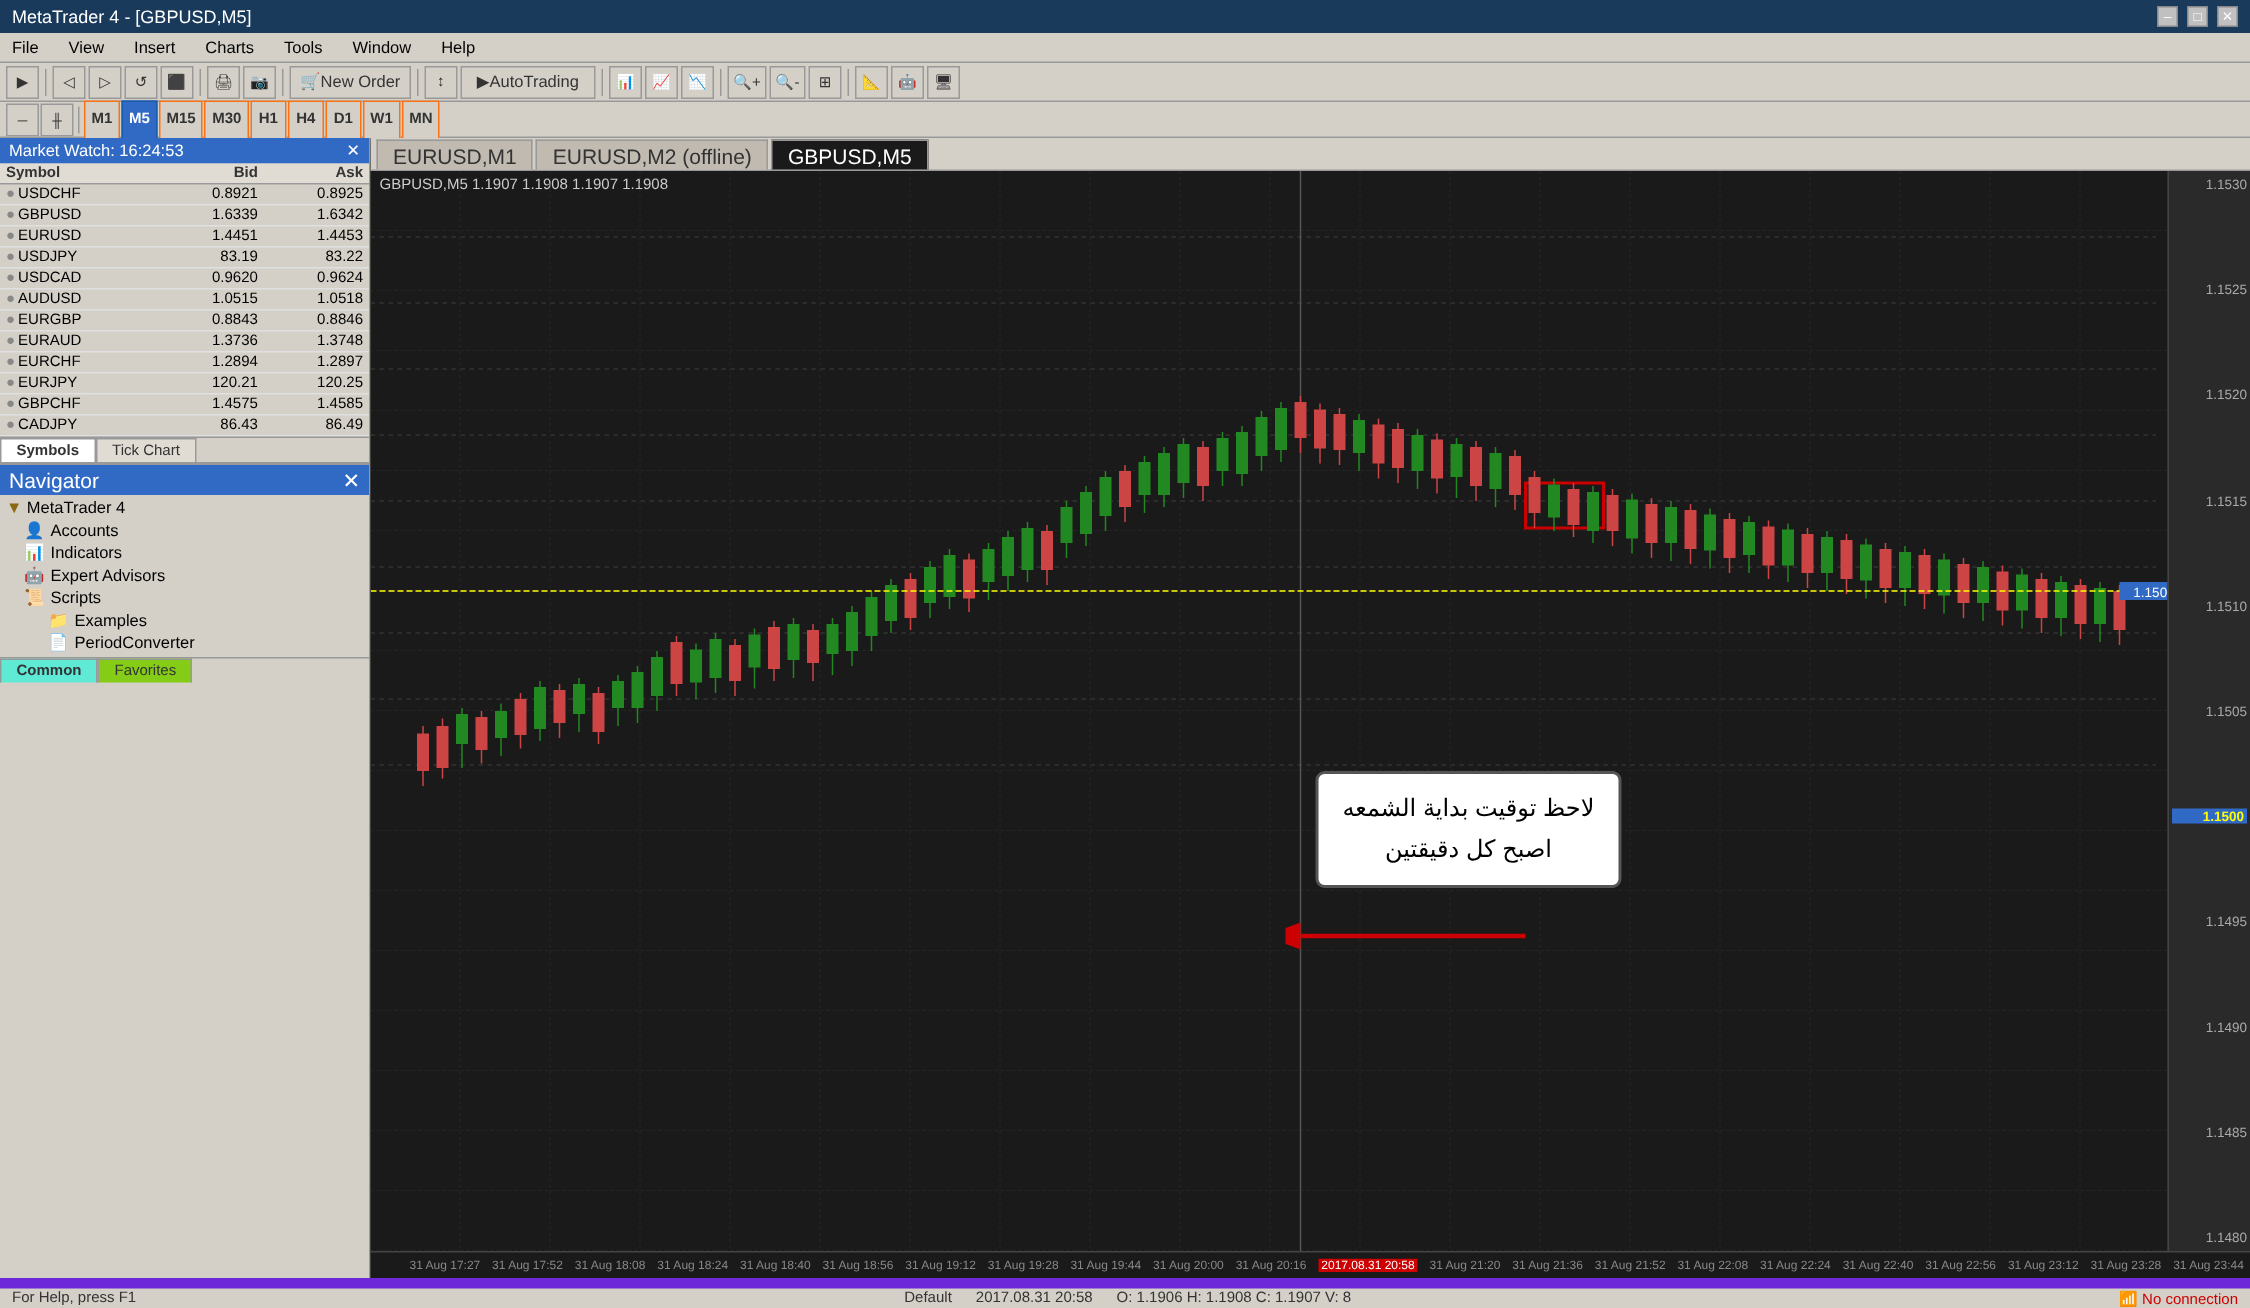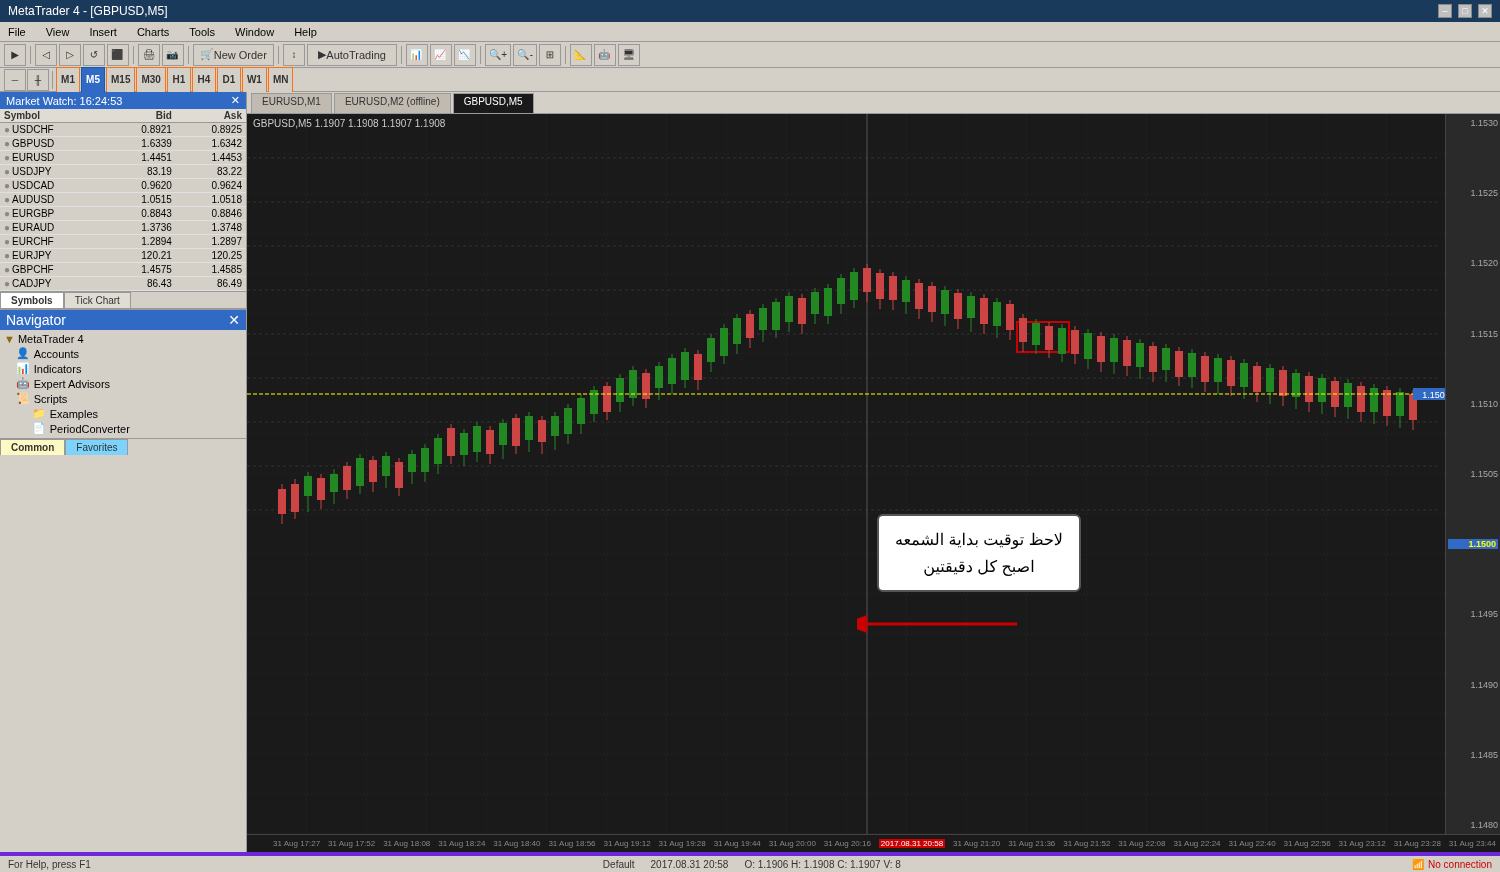--- a/index.html
+++ b/index.html
@@ -184,24 +184,24 @@
       display: flex;
       background: #d4d0c8;
       border-top: 1px solid #999;
     }
     .nav-tab {
       padding: 2px 10px;
       font-size: 10px;
       cursor: pointer;
       border: 1px solid #999;
       border-bottom: none;
-      background: #7dd3fc;
+      background: #84cc16;
       color: #333;
     }
-    .nav-tab.active { background: #fef9c3; font-weight: bold; }
+    .nav-tab.active { background: #5eead4; font-weight: bold; }
 
     
     #chart-area {
       flex: 1;
       display: flex;
       flex-direction: column;
       background: #1a1a1a;
       overflow: hidden;
     }
 
@@ -210,21 +210,21 @@
       height: 22px;
       background: #d4d0c8;
       display: flex;
       align-items: flex-end;
       padding: 0 4px;
       gap: 2px;
       border-bottom: 1px solid #999;
     }
     .chart-tab {
       padding: 2px 10px;
-      font-size: 10px;
+      font-size: 14px;
       cursor: pointer;
       border: 1px solid #999;
       border-bottom: none;
       background: #c0bab0;
       color: #333;
       height: 20px;
       margin-top: 16px;
     }
     .chart-tab.active { background: #1a1a1a; color: #fff; }
 
@@ -277,21 +277,21 @@
     
     #statusbar {
       height: 20px;
       background: #d4d0c8;
       display: flex;
       align-items: center;
       justify-content: space-between;
       padding: 0 8px;
       font-size: 10px;
       color: #333;
-      border-top: 4px solid #6d28d9;
+      border-top: 7px solid #6d28d9;
       position: fixed;
       bottom: 0;
       width: 1500px;
     }
     #statusbar .left { display: flex; gap: 12px; }
     #statusbar .right { display: flex; gap: 12px; }
 
     
     #tester-panel {
       background: #d4d0c8;

